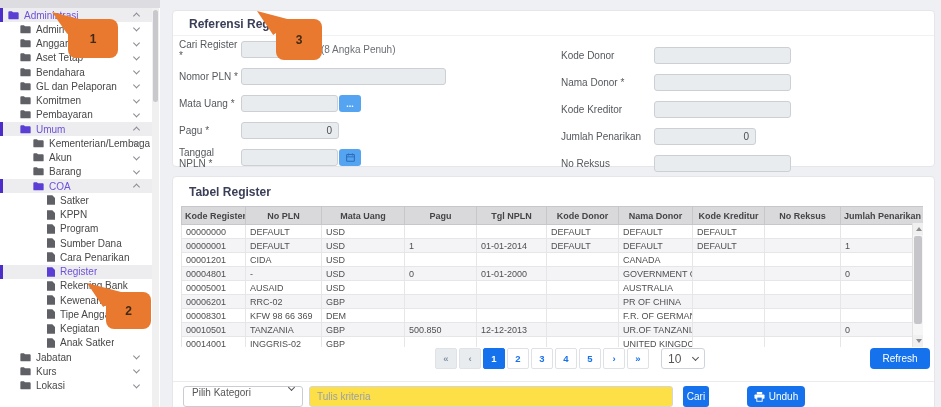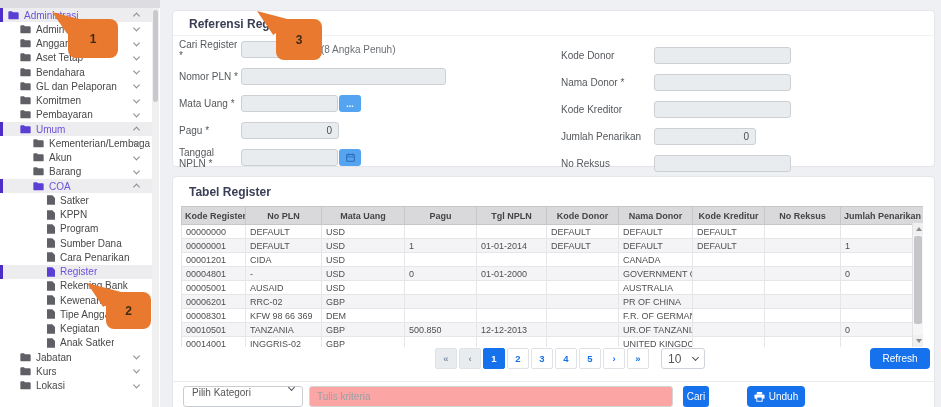--- a/index.html
+++ b/index.html
@@ -71,21 +71,21 @@
   #page-size{margin-left:10px;width:44px;height:21px;border:1px solid #ced4da;border-radius:3px;background:#fff;
      display:inline-flex;align-items:center;justify-content:space-between;padding:0 6px;font-size:12px;color:#555;box-sizing:border-box;cursor:pointer;}
   .chev{width:4px;height:4px;border-right:1.3px solid #555;border-bottom:1.3px solid #555;transform:rotate(45deg);margin-top:-2px;}
   #refresh-btn{position:absolute;right:4px;top:171px;width:60px;height:21px;background:#1672ec;border:none;border-radius:4px;
      color:#fff;font-size:10px;font-family:"Liberation Sans",sans-serif;cursor:pointer;}
   
   #table-divider{position:absolute;left:0;right:0;top:204px;border-top:1px solid #ebebee;}
   #filter-bar{position:absolute;left:10px;top:209px;display:flex;align-items:center;}
   #category-select{width:120px;height:21px;border:1px solid #c9cdd2;border-radius:3px;background:#fff;
      display:flex;justify-content:space-between;padding:0 8px;font-size:10px;color:#555;box-sizing:border-box;cursor:pointer;}
-  #criteria-input{margin-left:6px;width:348px;height:19px;background:#fca5a5;border:1px solid #d5d5d8;border-radius:3px;
+  #criteria-input{margin-left:6px;width:348px;height:19px;background:#fde047;border:1px solid #d5d5d8;border-radius:3px;
      font-family:"Liberation Sans",sans-serif;font-size:10px;color:#555;padding:0 7px;}
   #criteria-input::placeholder{color:#9aa0a6;}
   #search-btn{margin-left:10px;width:26px;height:21px;background:#1672ec;border:none;border-radius:3px;color:#fff;
      font-size:10px;font-family:"Liberation Sans",sans-serif;cursor:pointer;padding:0;}
   #download-btn{margin-left:38px;width:58px;height:21px;background:#1672ec;border:none;border-radius:4px;color:#fff;
      font-size:10px;font-family:"Liberation Sans",sans-serif;cursor:pointer;display:inline-flex;align-items:center;justify-content:center;gap:4px;}
   
   .callout{position:absolute;background:#e8792e;border-radius:8px;display:flex;align-items:center;justify-content:center;z-index:50;}
   .callout .num{font-size:12px;font-weight:bold;color:#3f2a16;}
   .callout::before{content:'';position:absolute;background:#e8792e;}

